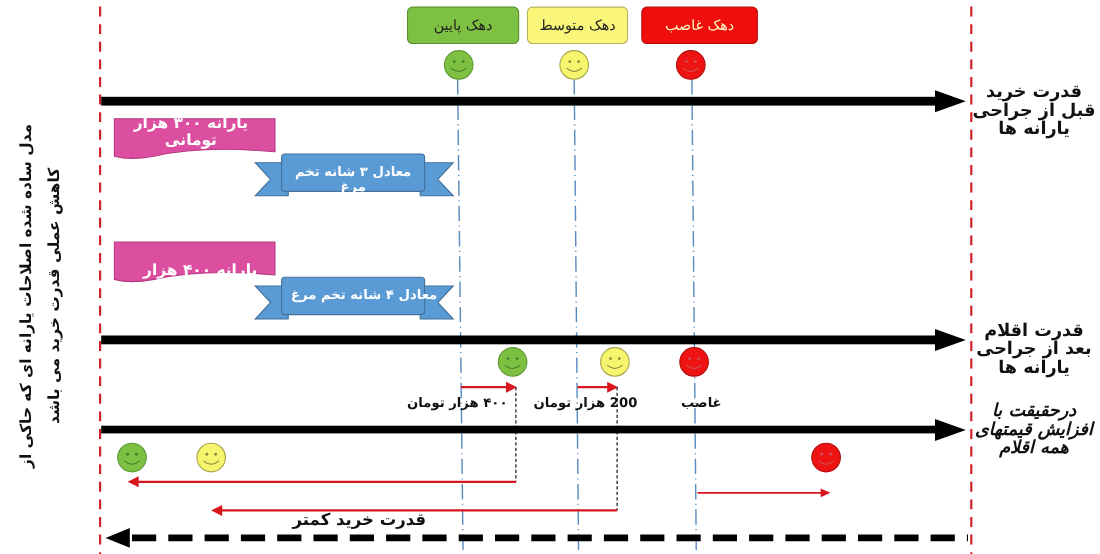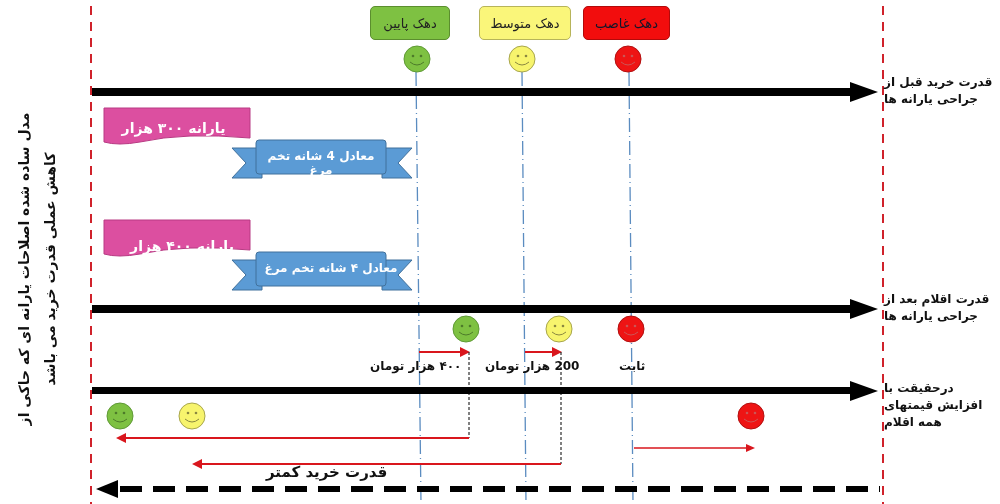--- a/index.html
+++ b/index.html
@@ -1,22 +1,22 @@
 <!DOCTYPE html>
 <html><head>
 <meta charset="utf-8">
 <style>
   html, body { margin:0; padding:0; background:#ffffff; }
   body { width:1000px; height:504px; position:relative; overflow:hidden; font-family:"DejaVu Sans", sans-serif; }
   .svgwrap { position:absolute; left:0; top:0; width:1000px; height:504px; }
   .tag { position:absolute; height:34px; border-radius:5px; display:flex; align-items:center; justify-content:center; font-size:13px; color:#222; box-sizing:border-box; direction:rtl; }
-  .tag-low { left:370px; top:6px; width:80px; background:#7ec142; border:1px solid #5b8e2e; }
+  .tag-low { left:370px; top:6px; width:102px; background:#7ec142; border:1px solid #5b8e2e; }
   .tag-mid { left:479px; top:6px; width:92px; background:#faf67a; border:1px solid #b7b45a; }
-  .tag-high { left:583px; top:6px; width:87px; background:#f20d0d; border:1px solid #b20a0a; color:#0f172a; }
-  .rlabel { position:absolute; left:884px; width:112px; direction:rtl; text-align:left; font-size:12px; font-weight:bold; line-height:17px; color:#111; }
+  .tag-high { left:583px; top:6px; width:106px; background:#f20d0d; border:1px solid #b20a0a; color:#fef9c3; }
+  .rlabel { position:absolute; left:884px; width:112px; direction:rtl; text-align:center; font-size:16px; font-weight:bold; line-height:17px; color:#111; }
   .vlabel { position:absolute; left:-140px; top:240px; width:360px; height:58px; transform:rotate(-90deg); direction:rtl; text-align:center; font-size:14px; font-weight:bold; line-height:26px; color:#111; }
   .pink-text { position:absolute; direction:rtl; color:#fff; font-size:14px; font-weight:bold; text-align:center; }
   .ribbon-text { position:absolute; direction:rtl; color:#fff; font-size:12px; font-weight:bold; text-align:center; }
   .amt { position:absolute; direction:rtl; font-size:12px; font-weight:bold; color:#111; }
   .less { position:absolute; direction:rtl; font-size:15px; font-weight:bold; color:#111; }
 </style>
 </head>
 <body>
 
 <svg class="svgwrap" viewBox="0 0 1000 504" xmlns="http://www.w3.org/2000/svg">
@@ -150,26 +150,26 @@
   </div>
 <div class="tag tag-mid">
     <span>دهک متوسط</span>
   </div>
 <div class="tag tag-high">
     <span>دهک غاصب</span>
   </div>
 
 <div class="rlabel" style="top:74px;">قدرت خرید قبل از جراحی یارانه ها</div>
 <div class="rlabel" style="top:291px;">قدرت اقلام بعد از جراحی یارانه ها</div>
-<div class="rlabel" style="top:380px;">درحقیقت با افزایش قیمتهای همه اقلام</div>
+<div class="rlabel" style="top:364px;font-style:italic;">درحقیقت با افزایش قیمتهای همه اقلام</div>
 
 <div class="vlabel">مدل ساده شده اصلاحات یارانه ای که حاکی از کاهش عملی قدرت خرید می باشد</div>
 
-<div class="pink-text" style="left:104px; top:120px; width:139px;">یارانه ۳۰۰ هزار تومانی</div>
+<div class="pink-text" style="left:104px; top:104px; width:139px;">یارانه ۳۰۰ هزار تومانی</div>
 <div class="pink-text" style="left:104px; top:226px; width:156px;margin-top:12px;">یارانه ۴۰۰ هزار تومانی</div>
-<div class="ribbon-text" style="left:256px; top:149px; width:130px;">معادل 4 شانه تخم مرغ</div>
+<div class="ribbon-text" style="left:256px; top:149px; width:130px;">معادل ۳ شانه تخم مرغ</div>
 <div class="ribbon-text" style="left:256px; top:261px; width:150px;">معادل ۴ شانه تخم مرغ</div>
 
 <div class="amt" style="left:370px; top:359px;">۴۰۰ هزار تومان</div>
 <div class="amt" style="left:485px; top:359px;">200 هزار تومان</div>
-<div class="amt" style="left:619px; top:359px;">ثابت</div>
+<div class="amt" style="left:619px; top:359px;">غاصب</div>
 
 <div class="less" style="left:266px; top:441px;margin-top:22px;">قدرت خرید کمتر</div>
 
 </body></html>

